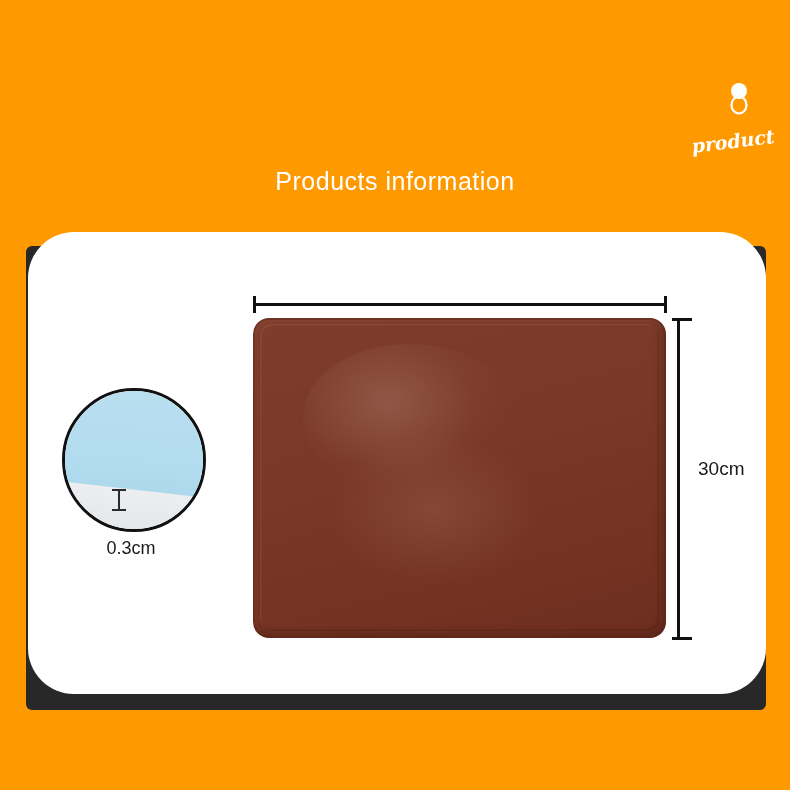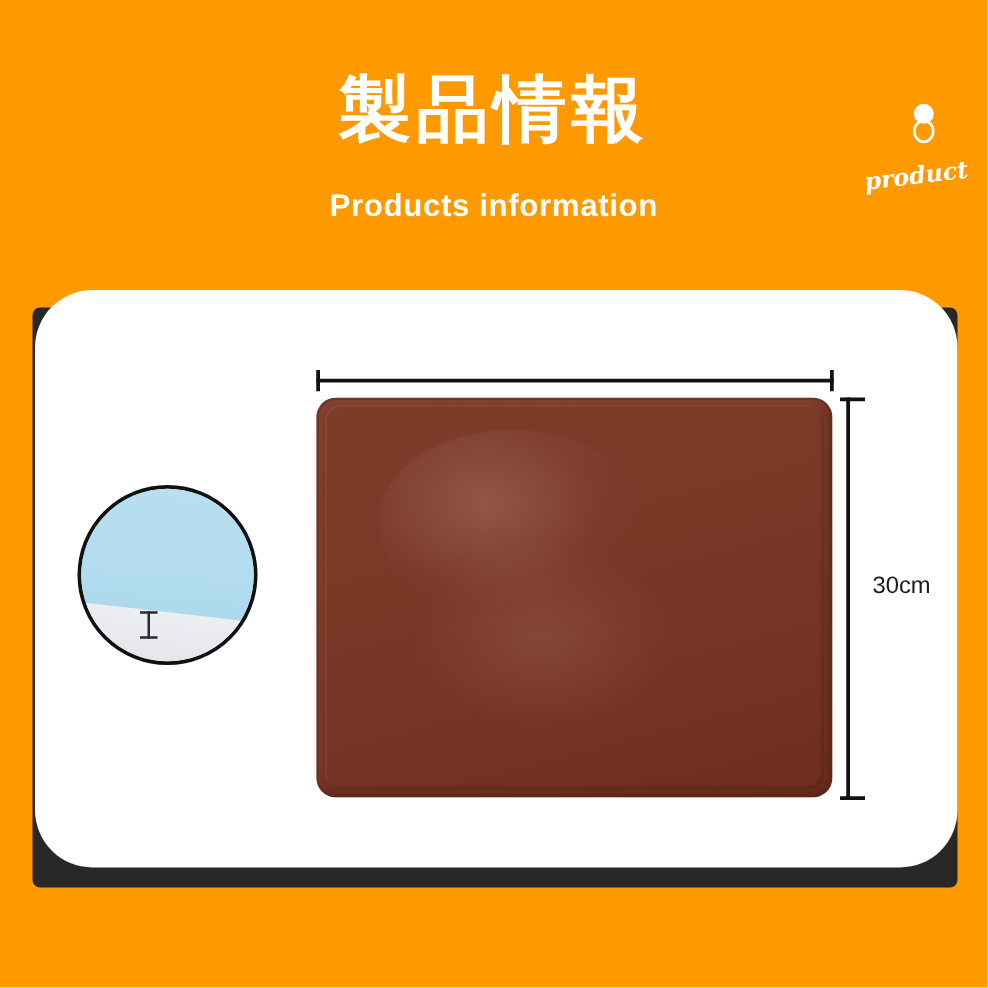--- a/index.html
+++ b/index.html
@@ -29,25 +29,25 @@
     text-align: center;
     font-size: 58px;
     font-weight: 700;
     color: #ffffff;
     letter-spacing: 4px;
     line-height: 1.05;
     white-space: nowrap;
   }
   #title-en {
     position: absolute;
-    left: 0; top: 151px;
+    left: 0; top: 167px;
     width: 790px;
     text-align: center;
     font-size: 25px;
-    font-weight: 700;
+    font-weight: 400;
     color: #ffffff;
     letter-spacing: 0.5px;
     white-space: nowrap;
   }
 
   
   #corner-ornament {
     position: absolute;
     left: 688px; top: 78px;
     width: 90px; height: 90px;
@@ -259,21 +259,20 @@
     font-size: 18px;
     color: #1a1a1a;
     white-space: nowrap;
   }
 </style>
 </head>
 <body>
 
 <div id="header">
 
-  <div id="title-jp">製品情報</div>
 
   <div id="title-en">Products information</div>
 
   <div id="corner-ornament">
     <svg id="pin-icon" viewBox="0 0 22 34" xmlns="http://www.w3.org/2000/svg">
       <circle cx="11" cy="9" r="8" fill="#ffffff"></circle>
       <ellipse cx="11" cy="23" rx="7.5" ry="8.5" fill="none" stroke="#ffffff" stroke-width="2.2"></ellipse>
     </svg>
     <div id="script-product">product</div>
   </div>
@@ -305,13 +304,14 @@
   <div id="callout-circle">
     <div id="blue-slab-top"></div>
     <div id="blue-slab-edge"></div>
     <div id="callout-base"></div>
     <div id="caliper">
       <div class="cal-bar" id="cal-top"></div>
       <div id="cal-stem"></div>
       <div class="cal-bar" id="cal-bottom"></div>
     </div>
   </div>
+  <div id="thickness-label">0.3cm</div>
 </div>
 
 </body></html>

